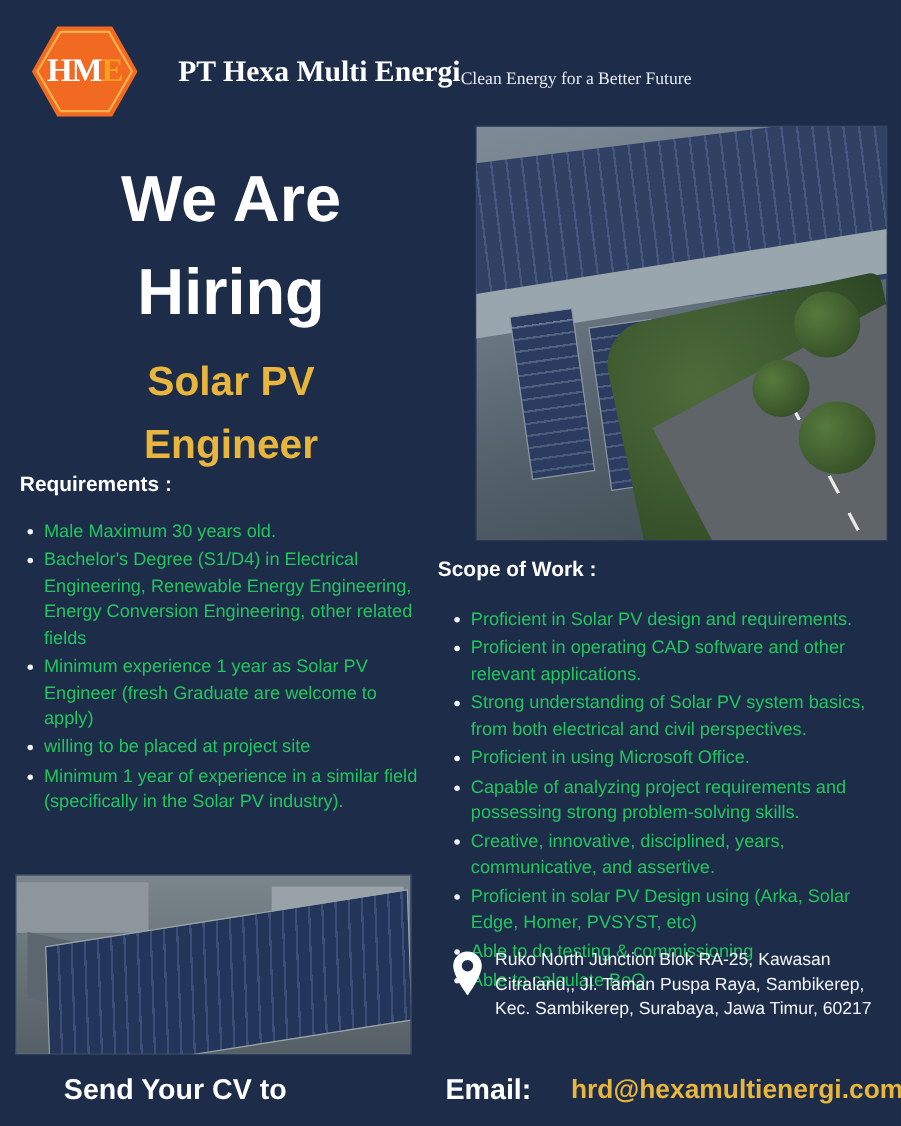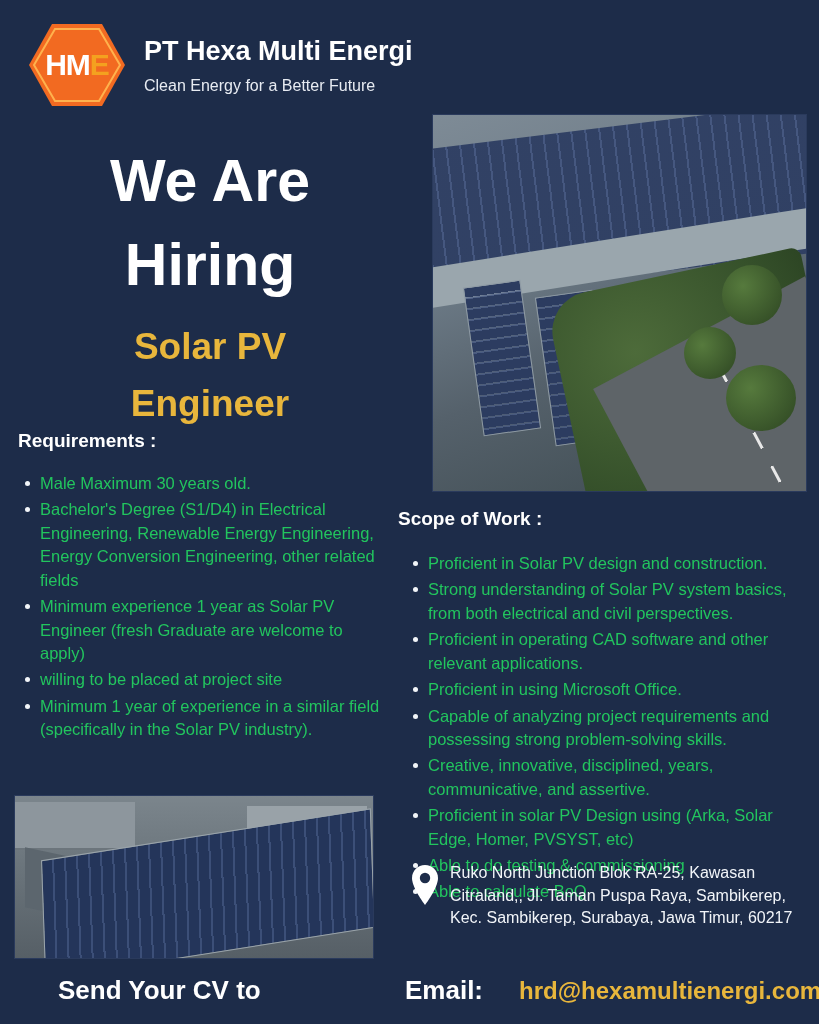--- a/index.html
+++ b/index.html
@@ -15,21 +15,22 @@
     background: #1d2c49;
     color: #ffffff;
   }
 
   
   .header {
     position: absolute;
     left: 28px; top: 22px;
     display: flex;
     align-items: center;
-    gap: 18px;
+    gap: 36px;
+    font-family: Liberation Serif, serif;
   }
   .logo-hex {
     position: relative;
     width: 98px; height: 86px;
     display: flex;
     align-items: center;
     justify-content: center;
   }
   .logo-hex .hexbg {
     position: absolute;
@@ -37,21 +38,21 @@
   }
   .logo-text {
     position: relative;
     font-size: 30px;
     font-weight: bold;
     letter-spacing: -1px;
     color: #ffffff;
     z-index: 2;
   }
   .logo-text .e { color: #f4a11f; }
-  .company-block { display: flex; flex-direction: column; justify-content: center; }
+  .company-block { display: flex; flex-direction: row; justify-content: center; align-items: flex-end; }
   .company-name {
     font-size: 27px;
     font-weight: bold;
     color: #ffffff;
     line-height: 1.2;
   }
   .company-tagline {
     font-size: 16px;
     color: #e7ebf2;
     margin-top: 8px;
@@ -336,23 +337,23 @@
   <ul class="bullets" id="requirements-list">
     <li>Male Maximum 30 years old.</li>
     <li>Bachelor's Degree (S1/D4) in Electrical Engineering, Renewable Energy Engineering, Energy Conversion Engineering, other related fields</li>
     <li>Minimum experience 1 year as Solar PV Engineer (fresh Graduate are welcome to apply)</li>
     <li>willing to be placed at project site</li>
     <li>Minimum 1 year of experience in a similar field (specifically in the Solar PV industry).</li>
   </ul>
 
   <div class="sec-title" id="scope-title">Scope of Work :</div>
   <ul class="bullets" id="scope-list">
-    <li>Proficient in Solar PV design and construction.</li>
+    <li>Proficient in Solar PV design and requirements.</li>
+    <li>Proficient in operating CAD software and other relevant applications.</li>
     <li>Strong understanding of Solar PV system basics, from both electrical and civil perspectives.</li>
-    <li>Proficient in operating CAD software and other relevant applications.</li>
     <li>Proficient in using Microsoft Office.</li>
     <li>Capable of analyzing project requirements and possessing strong problem-solving skills.</li>
     <li>Creative, innovative, disciplined, years, communicative, and assertive.</li>
     <li>Proficient in solar PV Design using (Arka, Solar Edge, Homer, PVSYST, etc)</li>
     <li>Able to do testing &amp; commissioning</li>
     <li>Able to calculate BoQ</li>
   </ul>
 
   <div class="address">
     <svg class="pin" viewBox="0 0 30 42">

